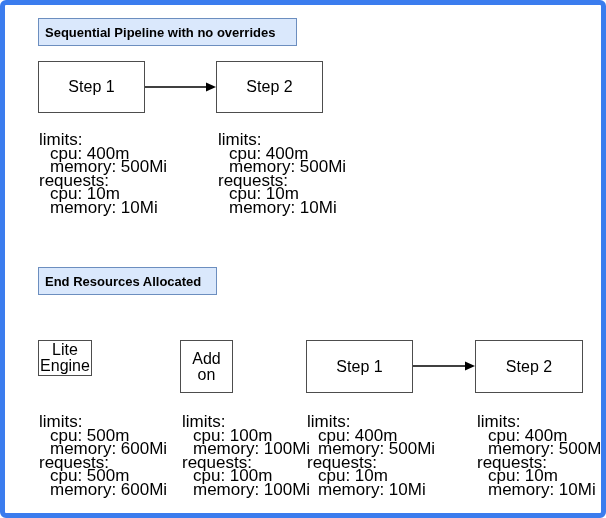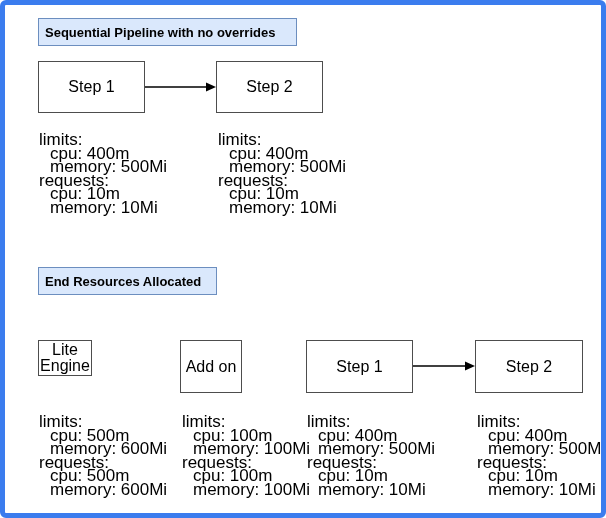--- a/index.html
+++ b/index.html
@@ -86,21 +86,21 @@
     <div class="res-line indent">memory: 500Mi</div>
     <div class="res-line">requests:</div>
     <div class="res-line indent">cpu: 10m</div>
     <div class="res-line indent">memory: 10Mi</div>
   </div>
 
   <div class="section-title" style="left:33px; top:262px; width:179px; height:28px;">End Resources Allocated</div>
 
   <div class="node" style="left:33px; top:335px; width:54px; height:36px;">Lite Engine</div>
 
-  <div class="node" style="left:175px; top:335px; width:62px; height:53px;">Add on</div>
+  <div class="node" style="left:175px; top:335px; width:53px; height:53px;">Add on</div>
 
   <div class="node" style="left:301px; top:335px; width:107px; height:53px;">Step 1</div>
 
   <div class="node" style="left:470px; top:335px; width:108px; height:53px;">Step 2</div>
 
   <svg class="arrow" style="left:408px; top:355px;" width="62" height="12">
     <line x1="0" y1="6" x2="52" y2="6" stroke="#000000" stroke-width="1.4"></line>
     <polygon points="52,1.5 62,6 52,10.5" fill="#000000"></polygon>
   </svg>
 

